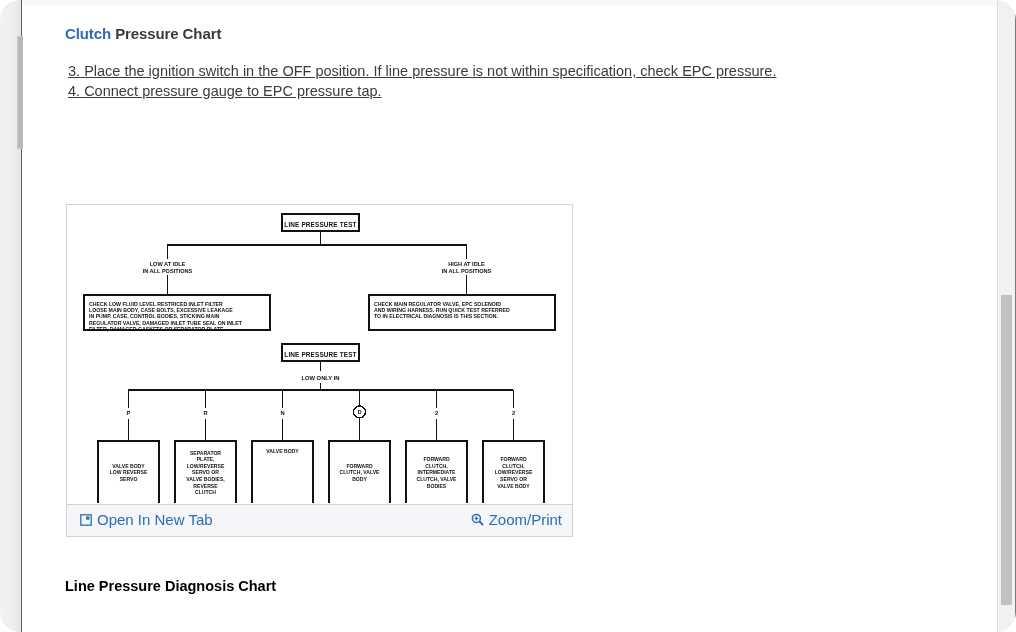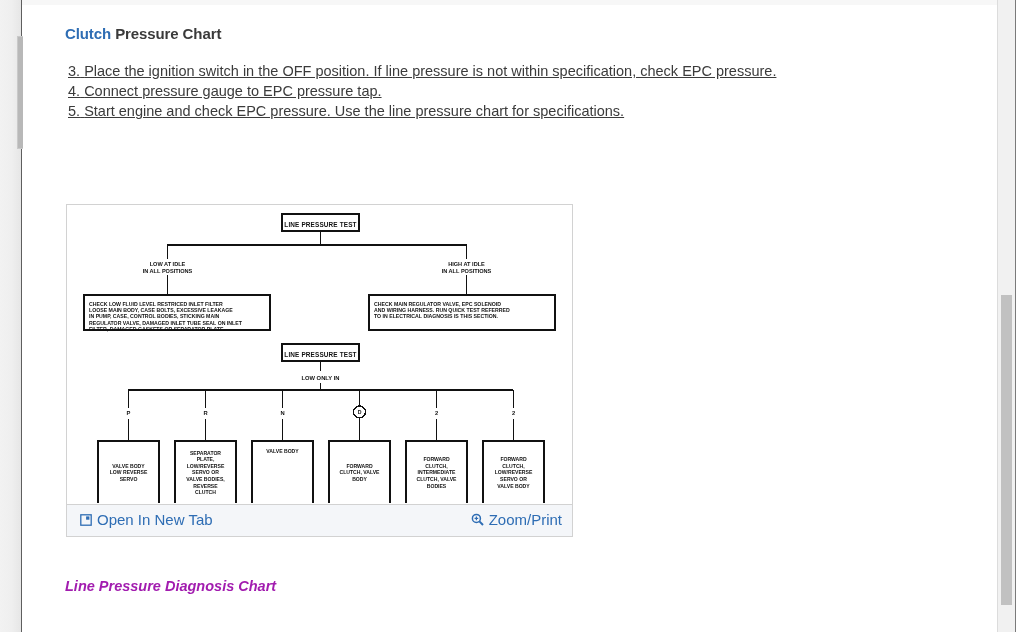--- a/index.html
+++ b/index.html
@@ -11,20 +11,21 @@
     background: #ffffff;
     font-family: "Liberation Sans", sans-serif;
   }
 
   .viewport {
     position: relative;
     width: 1016px;
     height: 632px;
     background: #ffffff;
     overflow: hidden;
+    border-radius: 20px;
   }
 
   
   .left-gutter {
     position: absolute;
     left: 0; top: 0;
     width: 22px; height: 632px;
     background: linear-gradient(to right, #f2f2f2 0%, #efefef 55%, #e6e6e6 100%);
     border-right: 1px solid #5e5e5e;
     box-sizing: border-box;
@@ -163,23 +164,22 @@
     height: 13px;
     color: #2e6db4;
   }
 
   .bottom-heading {
     position: absolute;
     left: 29px;
     top: 573px;
     font-size: 14.5px;
     font-weight: bold;
-    color: #a21caf;
+    color: #000000;
     white-space: nowrap;
-    font-style: italic;
   }
 </style>
 </head>
 <body>
 
 <div class="viewport">
 
   <div class="left-gutter">
     <div class="left-gutter-thumb"></div>
   </div>
@@ -193,24 +193,20 @@
     </div>
 
     <div class="steps">
       <div class="step">
         <span class="num">3.</span>
         <span>Place the ignition switch in the OFF position. If line pressure is not within specification, check EPC pressure.</span>
       </div>
       <div class="step">
         <span class="num">4.</span>
         <span>Connect pressure gauge to EPC pressure tap.</span>
-      </div>
-      <div class="step">
-        <span class="num">5.</span>
-        <span>Start engine and check EPC pressure. Use the line pressure chart for specifications.</span>
       </div>
     </div>
 
     <div class="diagram-frame">
 
       <div class="diagram-canvas">
         <svg width="505" height="298" viewBox="0 0 505 298" xmlns="http://www.w3.org/2000/svg">
           <g stroke="#111111" stroke-width="1.4" fill="none" shape-rendering="crispEdges">
 
             <rect x="215" y="9" width="77" height="17" stroke-width="1.6"></rect>

